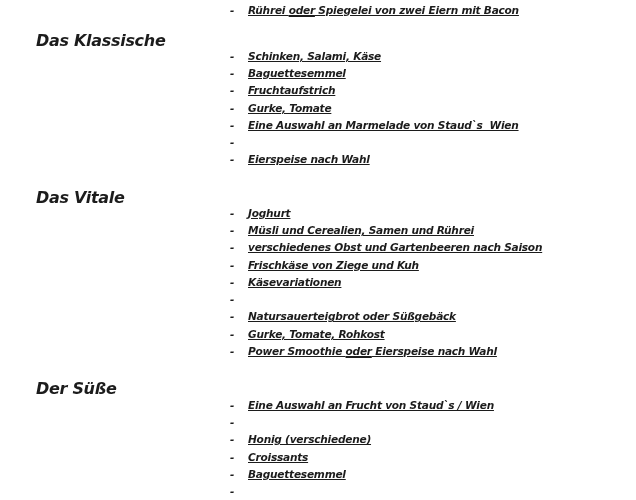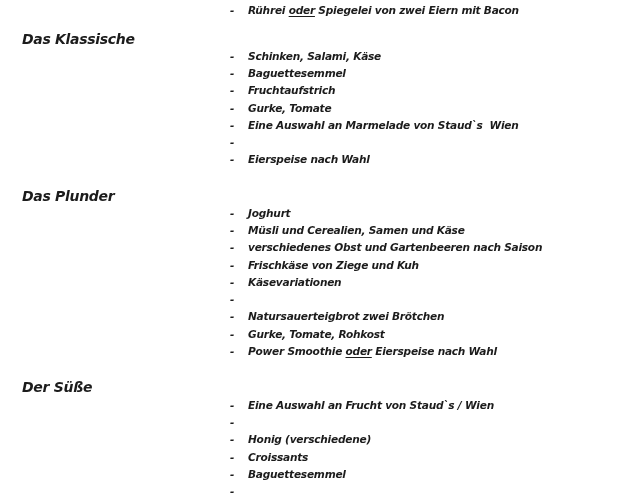--- a/index.html
+++ b/index.html
@@ -10,22 +10,22 @@
     height: 500px;
     background: #ffffff;
     font-family: "DejaVu Sans", "Liberation Sans", sans-serif;
     font-style: italic;
     font-weight: bold;
     color: #1c1c1c;
     overflow: hidden;
   }
   .section-title {
     position: absolute;
-    left: 22px;
-    font-size: 14px;
+    left: 36px;
+    font-size: 16px;
     letter-spacing: -0.3px;
     white-space: pre;
     font-style: italic;
   }
   .items {
     position: absolute;
     left: 230px;
   }
   .item-row {
     display: flex;
@@ -33,20 +33,21 @@
     height: 17.3px;
     font-size: 10.6px;
     letter-spacing: -0.25px;
   }
   .bullet {
     flex: 0 0 18px;
     width: 18px;
   }
   .item-text {
     white-space: pre;
+    text-decoration: underline;
   }
   .underline {
     text-decoration: underline;
     text-underline-offset: 2px;
     text-decoration-thickness: 1px;
   }
 </style>
 </head>
 <body>
 
@@ -83,48 +84,48 @@
       </div>
       <div class="item-row">
         <span class="bullet">-</span>
       </div>
       <div class="item-row">
         <span class="bullet">-</span>
         <span class="item-text"><span>Eierspeise nach Wahl</span></span>
       </div>
     </div>
 
-  <div class="section-title" style="top:188px">Das Plunder</div>
+  <div class="section-title" style="top:188px">Das Vitale</div>
   <div class="items" style="top:204px">
       <div class="item-row">
         <span class="bullet">-</span>
         <span class="item-text"><span>Joghurt</span></span>
       </div>
       <div class="item-row">
         <span class="bullet">-</span>
-        <span class="item-text"><span>Müsli und Cerealien, Samen und Käse</span></span>
+        <span class="item-text"><span>Müsli und Cerealien, Samen und Rührei</span></span>
       </div>
       <div class="item-row">
         <span class="bullet">-</span>
         <span class="item-text"><span>verschiedenes Obst und Gartenbeeren nach Saison</span></span>
       </div>
       <div class="item-row">
         <span class="bullet">-</span>
         <span class="item-text"><span>Frischkäse von Ziege und Kuh</span></span>
       </div>
       <div class="item-row">
         <span class="bullet">-</span>
         <span class="item-text"><span>Käsevariationen</span></span>
       </div>
       <div class="item-row">
         <span class="bullet">-</span>
       </div>
       <div class="item-row">
         <span class="bullet">-</span>
-        <span class="item-text"><span>Natursauerteigbrot zwei Brötchen</span></span>
+        <span class="item-text"><span>Natursauerteigbrot oder Süßgebäck</span></span>
       </div>
       <div class="item-row">
         <span class="bullet">-</span>
         <span class="item-text"><span>Gurke, Tomate, Rohkost</span></span>
       </div>
       <div class="item-row">
         <span class="bullet">-</span>
         <span class="item-text"><span>Power Smoothie </span><span class="underline">oder</span><span> Eierspeise nach Wahl</span></span>
       </div>
     </div>

